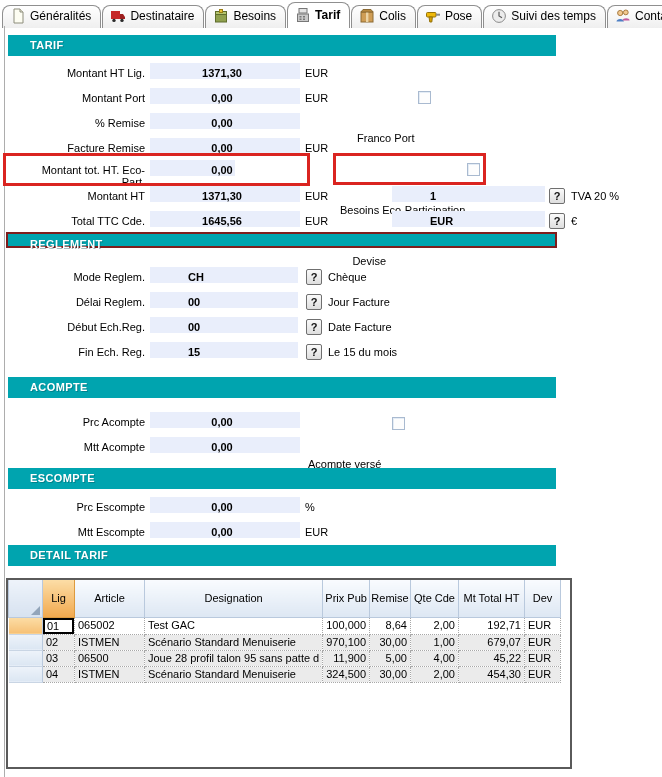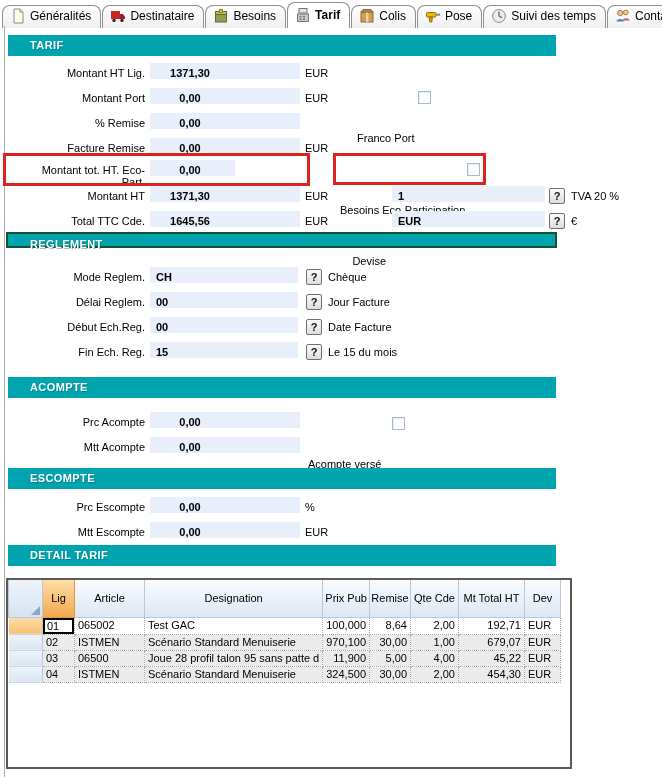--- a/index.html
+++ b/index.html
@@ -15,26 +15,26 @@
   .tab.active { height:26px; background:#fff; font-weight:bold; z-index:3; }
   .tab svg { width:16px; height:16px; flex:0 0 16px; }
 
   
   .frameline { position:absolute; left:4px; top:26px; width:1px; height:751px; background:#adadad; }
 
   
   .secbar { position:absolute; left:8px; width:548px; height:21px; background:#00a4af;
             color:#fff; font-weight:bold; font-size:11px; line-height:21px; padding-left:22px;
             letter-spacing:.4px; text-shadow:1px 1px 0 rgba(0,70,75,.35); }
-  .secbar.bordered { left:6px; width:551px; height:16px; border:2px solid #14532d; line-height:20px; }
+  .secbar.bordered { left:6px; width:551px; height:16px; border:2px solid #7f1d1d; line-height:20px; }
 
   
   .row { position:absolute; left:0; width:662px; height:21px; }
   .flabel { position:absolute; left:0; top:4px; width:145px; text-align:right;padding-left:36px; }
-  .finput { position:absolute; left:150px; top:0; width:150px; height:16px; background:#e9eefb; }
+  .finput { position:absolute; left:150px; top:0; width:150px; height:16px; background:#e9eefb;padding-left:32px; }
   .finput span { display:block; line-height:20px; font-weight:bold; }
   .finput.num span { width:80px; text-align:center; }
   .finput.txt span { padding-left:6px; }
   .finput.narrow { width:85px; }
   .finput.right { left:392px; width:153px; }
   .finput.mid { width:148px; }
   .unit { position:absolute; left:305px; top:4px; }
   .desc { position:absolute; top:4px; }
   .qbtn { position:absolute; top:2px; width:16px; height:16px; background:linear-gradient(#fafafa,#dedede);
           border:1px solid #6f6f6f; border-radius:2px; font-weight:bold; font-size:11px;

